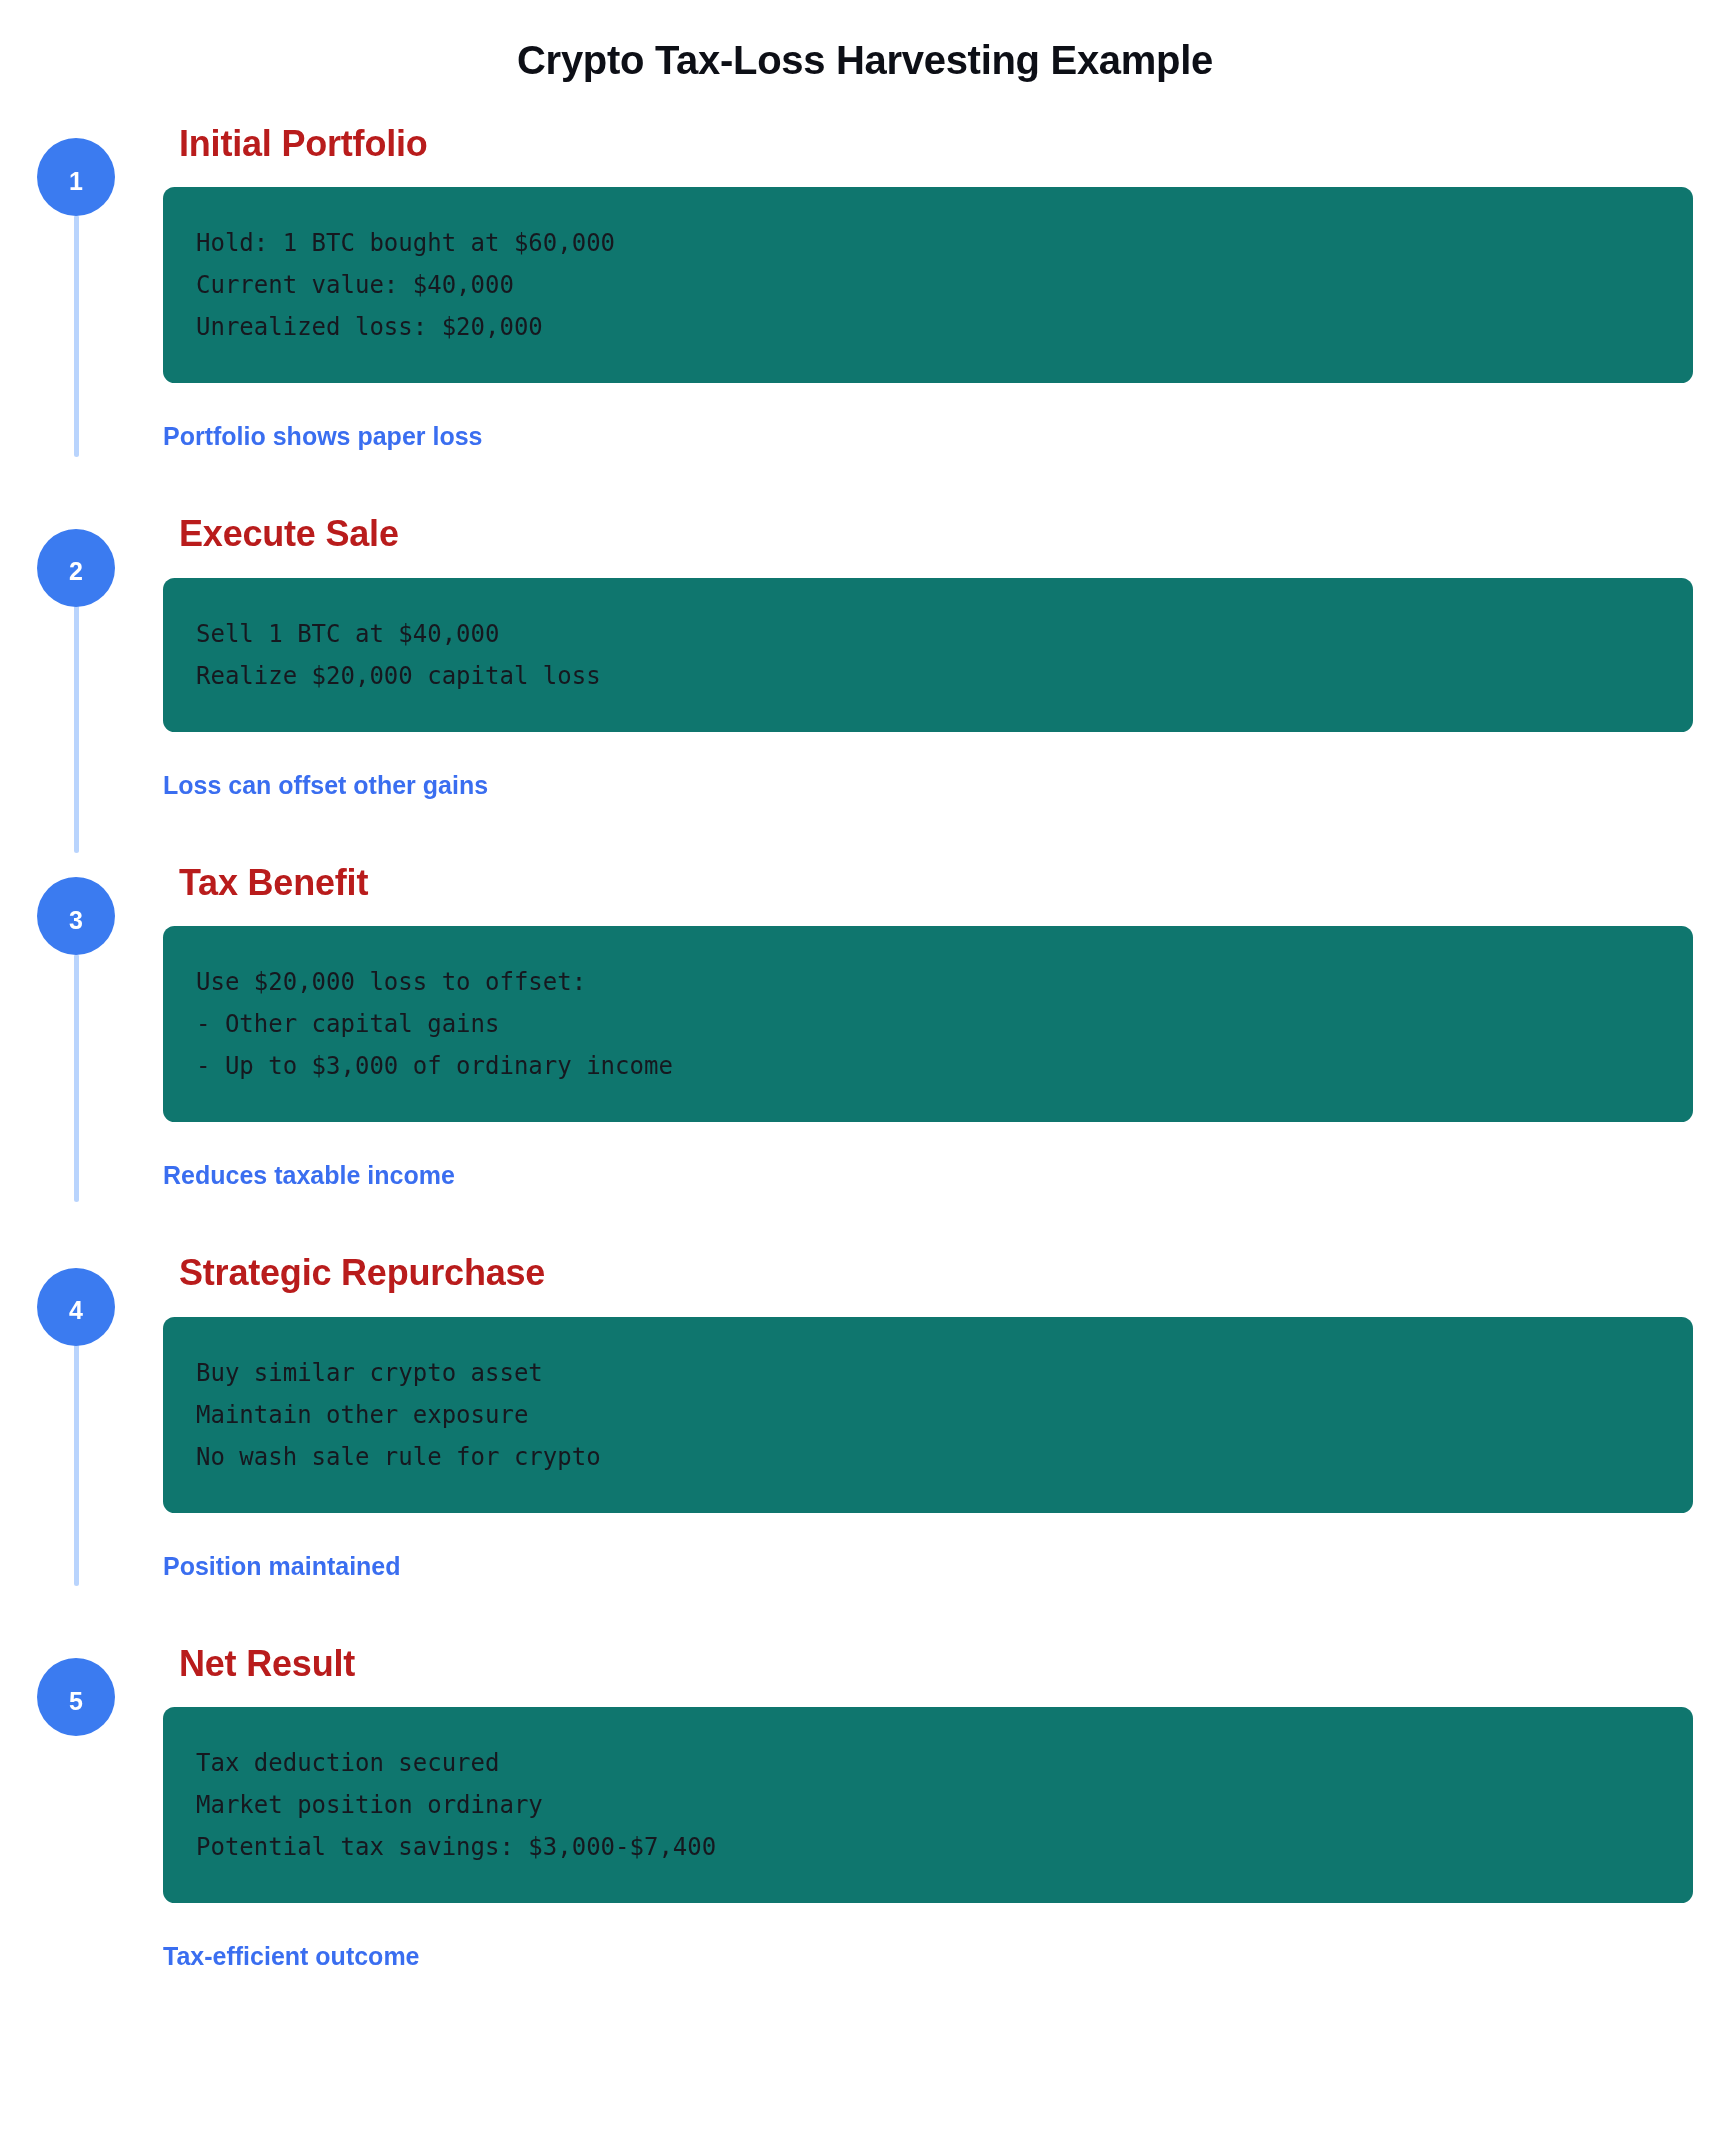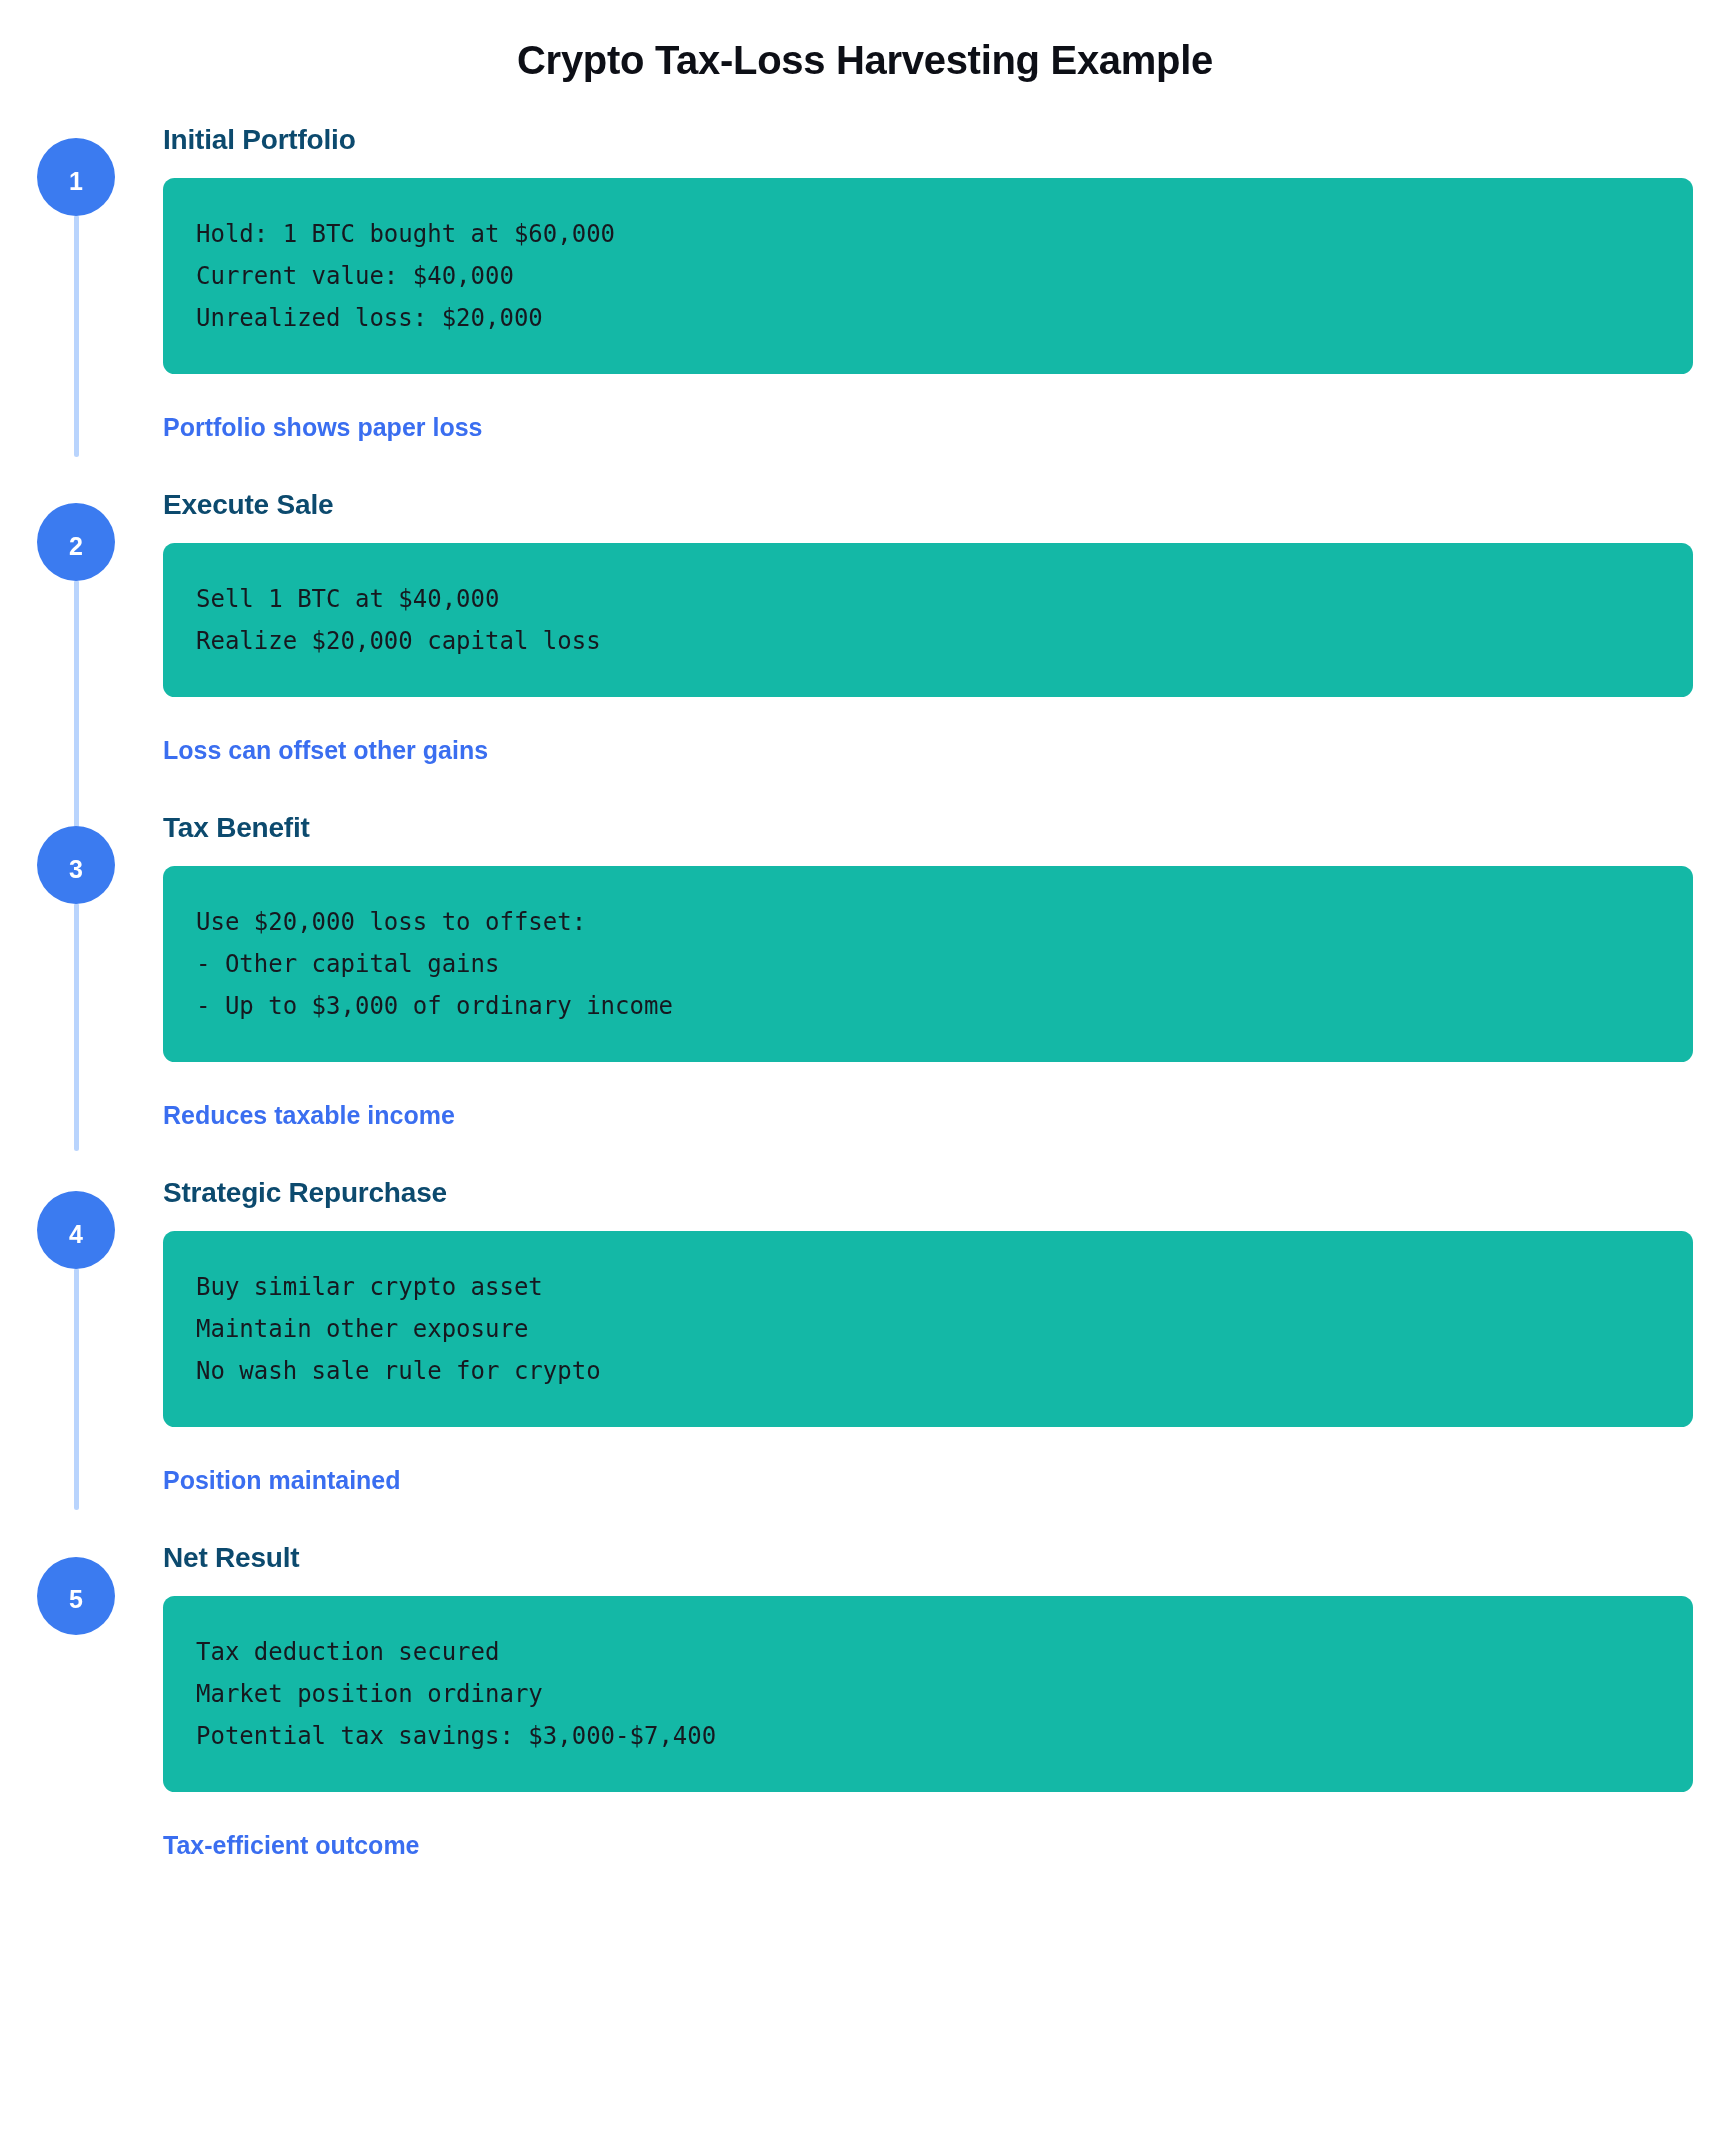--- a/index.html
+++ b/index.html
@@ -80,33 +80,33 @@
     font-size: 25px;
     font-weight: 700;
     line-height: 1;
     box-sizing: border-box;
     padding-top: 7.7px;
     font-family: "Liberation Sans", sans-serif;
     z-index: 2;
   }
 
   .step-title {
-    font-size: 28px;
+    font-size: 36px;
     font-weight: 600;
-    color: #0c4a6e;
-    margin: 0;
+    color: #b91c1c;
+    margin: 16px;
     padding-top: 0;
     line-height: 1.18;
     letter-spacing: -0.2px;
     font-family: "Liberation Sans", sans-serif;
   }
 
   .code-block {
     margin-top: 22px;
-    background: #14b8a6;
+    background: #0f766e;
     border-radius: 11.5px;
     padding: 35px 33px 35px 33px;
     box-sizing: border-box;
   }
 
   .code-line {
     font-family: "DejaVu Sans Mono", monospace;
     font-size: 24px;
     line-height: 42px;
     color: #16181f;

